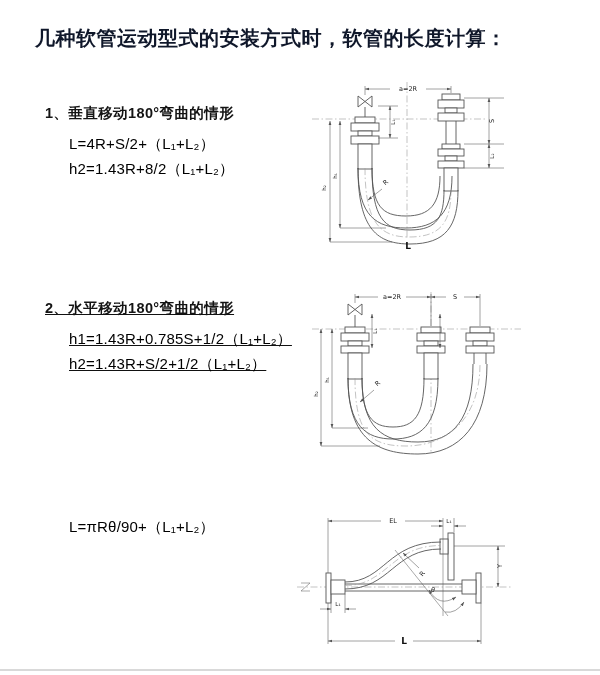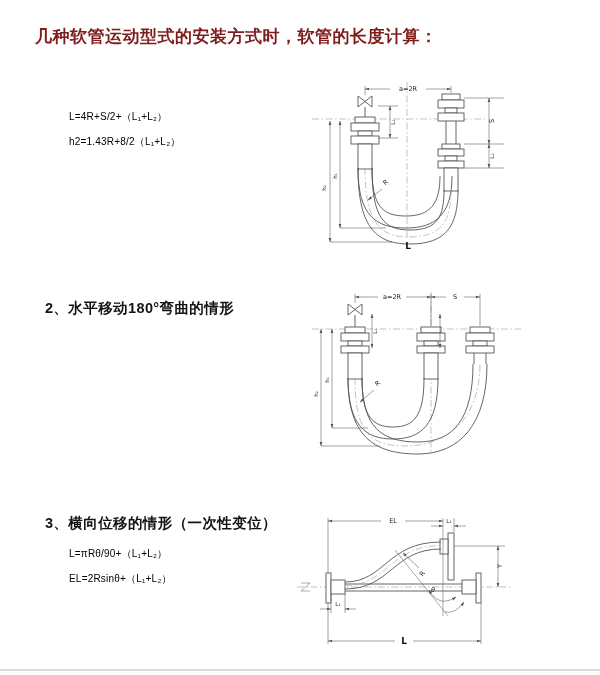--- a/index.html
+++ b/index.html
@@ -1,24 +1,24 @@
 <!DOCTYPE html>
 <html><head>
 <meta charset="utf-8">
 <style>
   html,body{margin:0;padding:0;background:#fff;}
   .page{position:relative;width:600px;height:675px;background:#ffffff;overflow:hidden;
         font-family:"Liberation Sans","DejaVu Sans",sans-serif;color:#111;}
-  .title{position:absolute;left:35px;top:25px;font-size:17px;font-weight:600;
-         letter-spacing:0.5px;color:#7f1d1d;}
+  .title{position:absolute;left:35px;top:25px;font-size:20px;font-weight:600;
+         letter-spacing:0.5px;color:#0f172a;}
   .sec{position:absolute;left:45px;width:275px;}
   .sec .heading{font-size:14.5px;font-weight:600;letter-spacing:0.4px;color:#141414;margin:0 0 8px 0;}
-  .sec .formula{font-size:10px;font-weight:500;color:#000;margin:0 0 0 24px;line-height:25px;
+  .sec .formula{font-size:15px;font-weight:500;color:#000;margin:0 0 0 24px;line-height:25px;
                 letter-spacing:0.2px;white-space:nowrap;}
-  #sec1{top:104px;} #sec2{top:299px;} #sec3{top:514px;}
+  #sec1{top:104px;} #sec2{top:299px;text-decoration:underline;} #sec3{top:514px;}
   .dwg{position:absolute;}
   #dwg1{left:306px;top:76px;} #dwg2{left:306px;top:284px;} #dwg3{left:293px;top:496px;}
   .scan-edge{position:absolute;left:0;top:669px;width:600px;height:2px;background:#d9d9d9;}
   
   .cl{stroke:#9a9a9a;stroke-width:.6;fill:none;stroke-dasharray:7 2.5 1.5 2.5;}
   .ln{stroke:#555;stroke-width:.9;fill:none;}
   .lt{stroke:#555;stroke-width:.5;fill:none;}
   .dim{stroke:#555;stroke-width:.55;fill:none;}
   .part{fill:#ffffff;stroke:#555;stroke-width:.9;}
   .lbl{fill:#222;font-family:"DejaVu Sans",sans-serif;font-size:6.5px;}
@@ -26,20 +26,21 @@
   .lbl-b{fill:#111;font-family:"DejaVu Sans",sans-serif;font-size:9px;font-weight:bold;}
 </style>
 </head>
 <body>
 
 <div class="page">
 
   <div class="title">几种软管运动型式的安装方式时，软管的长度计算：</div>
 
   <div class="sec" id="sec1">
+    <div class="heading">1、垂直移动180°弯曲的情形</div>
     <div class="formula">L=4R+S/2+（L₁+L₂）</div>
     <div class="formula">h2=1.43R+8/2（L₁+L₂）</div>
   </div>
 
   <svg class="dwg" id="dwg1" width="235" height="180" viewBox="0 0 235 180">
     <defs>
       <marker id="m1" viewBox="0 0 10 10" refX="9.5" refY="5" markerWidth="8" markerHeight="8" orient="auto-start-reverse">
         <path d="M0,1.8 L10,5 L0,8.2 Z" fill="#555"></path>
       </marker>
       <pattern id="hp1" width="3.5" height="3.5" patternUnits="userSpaceOnUse">
@@ -123,20 +124,22 @@
     <g>
       <path class="dim" d="M76,113 L62,124" marker-end="url(#m1)"></path>
       <text class="lbl" text-anchor="middle" transform="translate(81,108) rotate(-40)">R</text>
     </g>
 
     <text class="lbl-b" x="102" y="173" text-anchor="middle">L</text>
   </svg>
 
   <div class="sec" id="sec2">
     <div class="heading">2、水平移动180°弯曲的情形</div>
+    <div class="formula">h1=1.43R+0.785S+1/2（L₁+L₂）</div>
+    <div class="formula">h2=1.43R+S/2+1/2（L₁+L₂）</div>
   </div>
 
   <svg class="dwg" id="dwg2" width="235" height="185" viewBox="0 0 235 185">
     <defs>
       <marker id="m2" viewBox="0 0 10 10" refX="9.5" refY="5" markerWidth="8" markerHeight="8" orient="auto-start-reverse">
         <path d="M0,1.8 L10,5 L0,8.2 Z" fill="#555"></path>
       </marker>
       <pattern id="hp2" width="3.5" height="3.5" patternUnits="userSpaceOnUse">
         <path d="M0,3.5 L3.5,0 M0,0 L3.5,3.5" stroke="#7a7a7a" stroke-width="0.45"></path>
       </pattern>
@@ -211,23 +214,21 @@
       <text class="lbl-s" text-anchor="middle" transform="translate(23,96) rotate(-90)">h₁</text>
     </g>
 
     <g>
       <path class="dim" d="M68,106 L54,118" marker-end="url(#m2)"></path>
       <text class="lbl" text-anchor="middle" transform="translate(73,101) rotate(-40)">R</text>
     </g>
   </svg>
 
   <div class="sec" id="sec3">
-    <div class="heading">3、横向位移的情形（一次性变位）</div>
     <div class="formula">L=πRθ/90+（L₁+L₂）</div>
-    <div class="formula">EL=2Rsinθ+（L₁+L₂）</div>
   </div>
 
   <svg class="dwg" id="dwg3" width="270" height="165" viewBox="0 0 270 165">
     <defs>
       <marker id="m3" viewBox="0 0 10 10" refX="9.5" refY="5" markerWidth="8" markerHeight="8" orient="auto-start-reverse">
         <path d="M0,1.8 L10,5 L0,8.2 Z" fill="#555"></path>
       </marker>
     </defs>
 
     <g>

